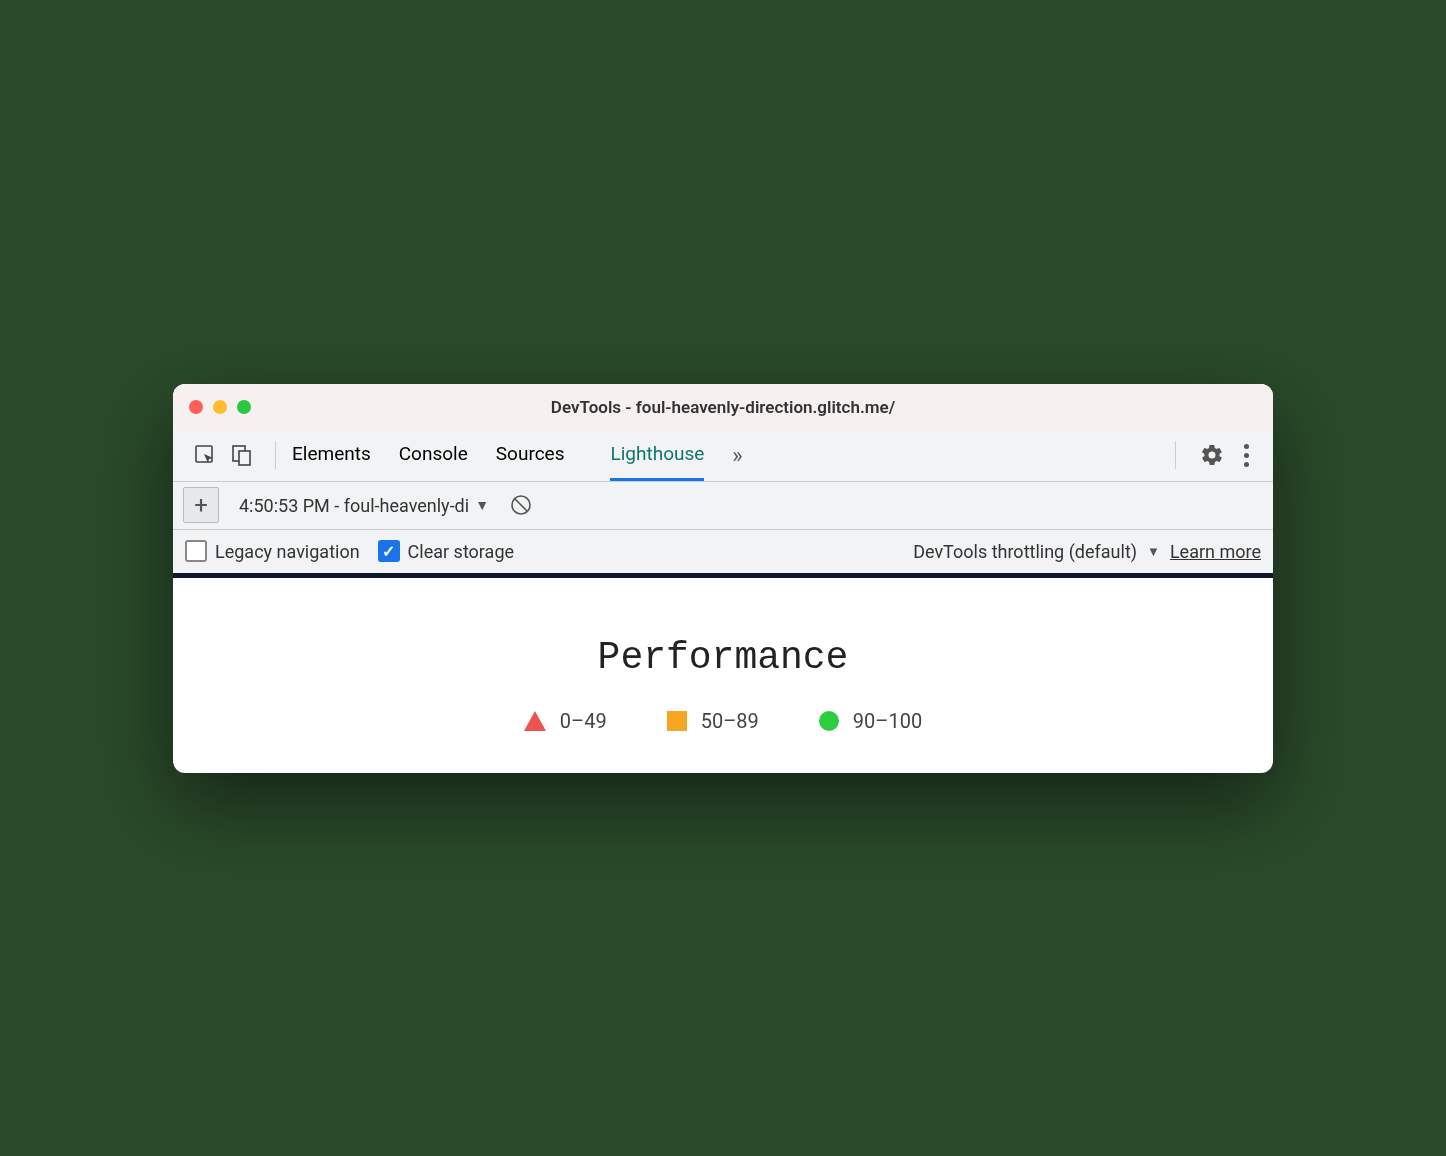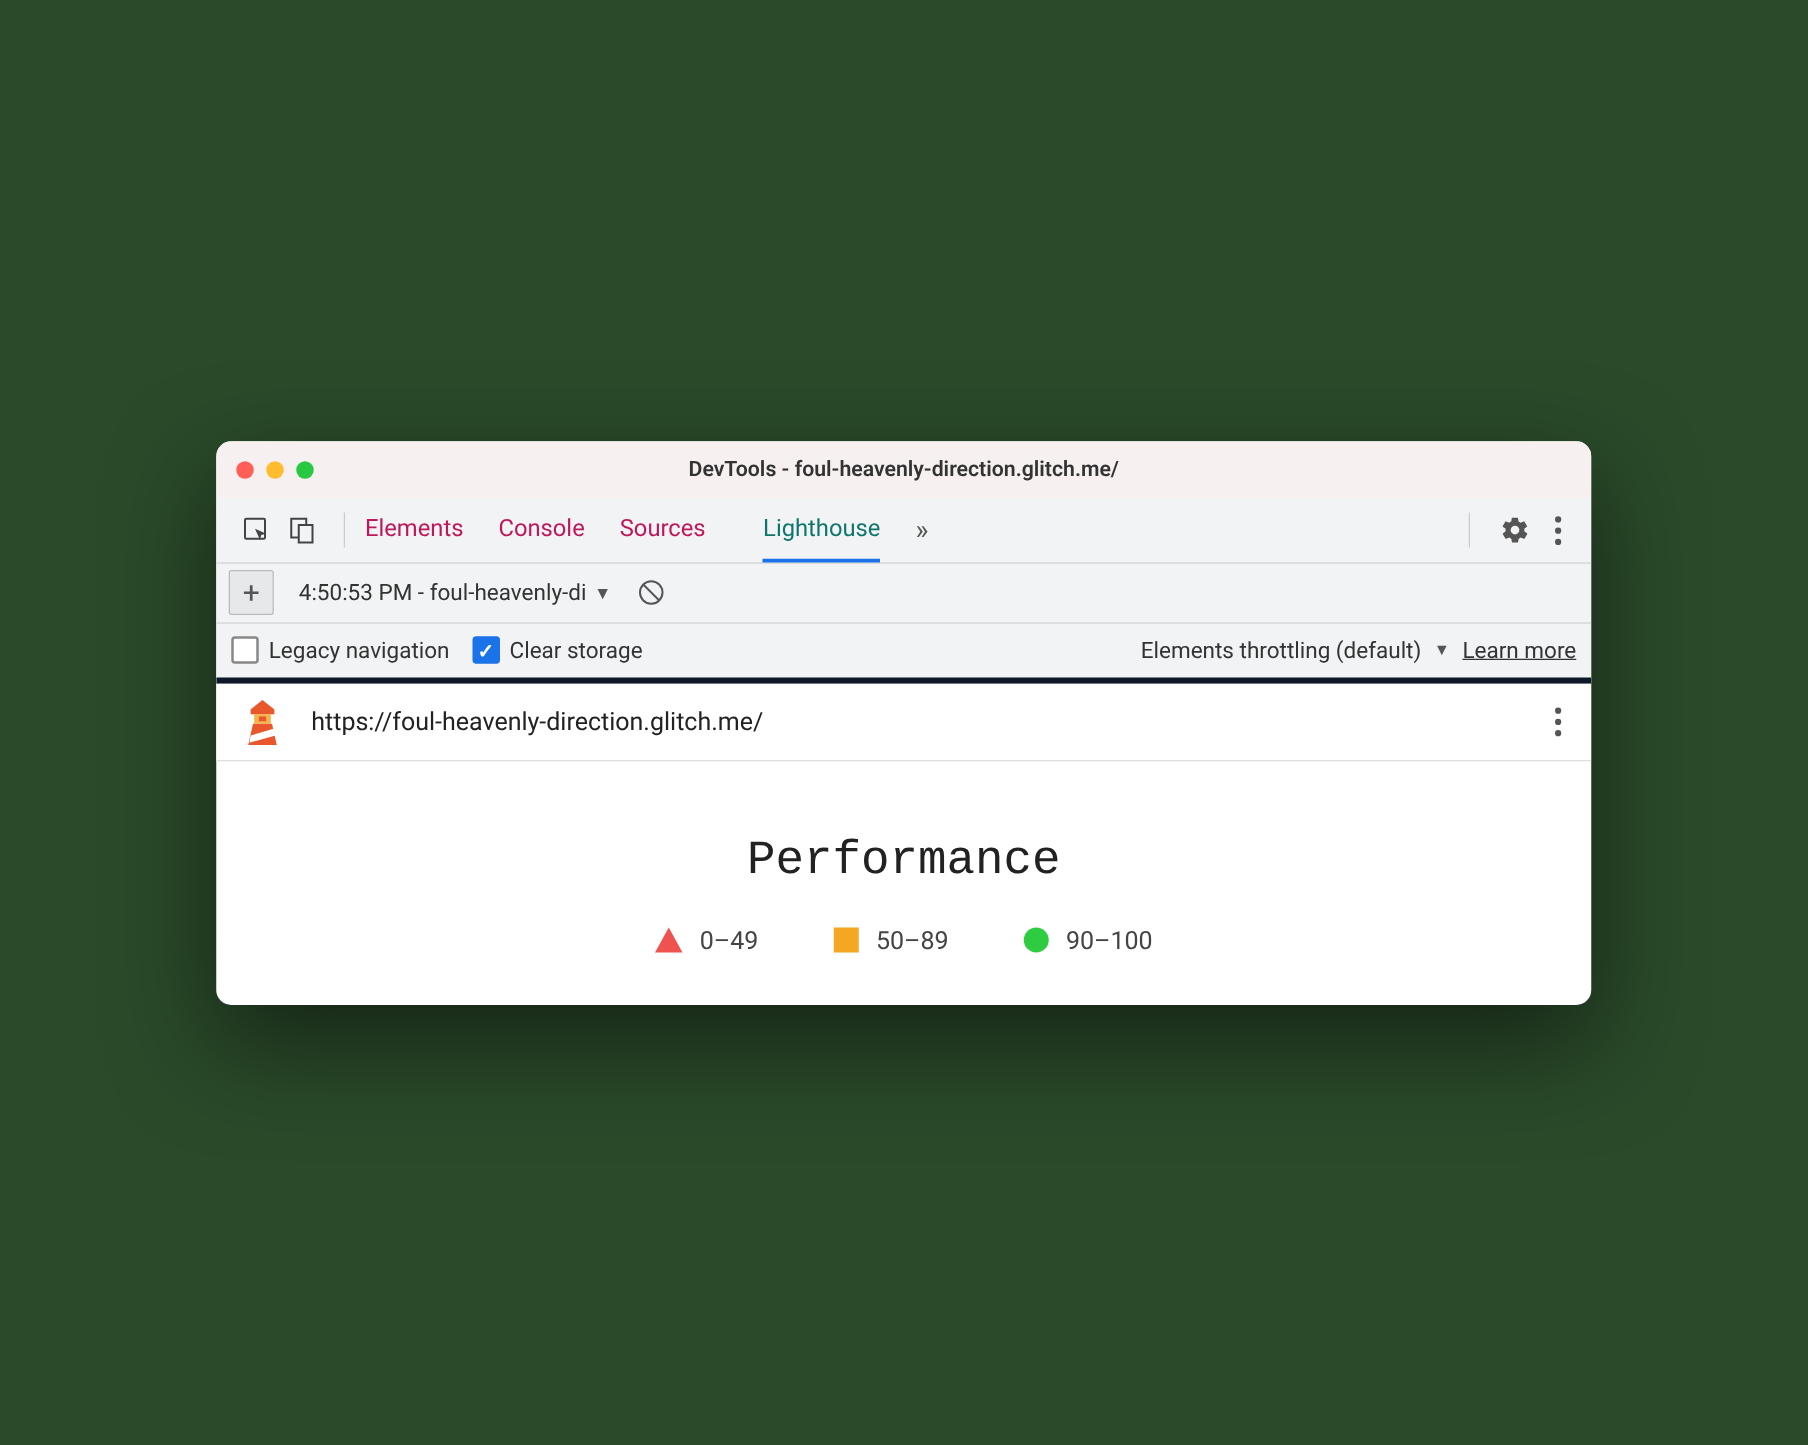--- a/index.html
+++ b/index.html
@@ -43,21 +43,21 @@
     background: #f1f3f4;
     border-bottom: 1px solid #ccc;
     display: flex;
     align-items: center;
     height: 52px;
     padding: 0 8px;
   }
   .devtools-icons { display: flex; align-items: center; gap: 12px; padding: 0 12px; }
   .tabs-sep { width: 1px; height: 28px; background: #ccc; margin: 0 10px; }
   .tab-list { display: flex; align-items: center; height: 100%; gap: 28px; flex: 1; padding-left: 6px;}
-  .tab-item { font-size: 19px; color: #be185d; cursor: pointer; height: 100%; display: flex; align-items: center; border-bottom: 3px solid transparent; }
+  .tab-item { font-size: 19px; color: #000000; cursor: pointer; height: 100%; display: flex; align-items: center; border-bottom: 3px solid transparent; }
   .tab-item.active { color: #0f766e; border-bottom-color: #1a73e8; margin-left: 18px; }
   .tab-right { display: flex; align-items: center; gap: 14px; padding-right: 10px;}
   .icon-svg { width: 24px; height: 24px; fill: none; stroke: #444; stroke-width: 1.6; }
   .icon-btn { cursor: pointer; display: flex; align-items: center; justify-content: center; }
   .toolbar {
     background: #f1f3f4;
     border-bottom: 1px solid #ccc;
     height: 48px;
     display: flex;
     align-items: center;
@@ -218,41 +218,26 @@
   <div class="options-bar">
     <div class="checkbox-wrapper">
       <div class="chk"></div>
       <span>Legacy navigation</span>
     </div>
     <div class="checkbox-wrapper">
       <div class="chk checked"></div>
       <span>Clear storage</span>
     </div>
     <div class="throttle-select">
-      <span>Elements throttling (default)</span>
+      <span>DevTools throttling (default)</span>
       <span class="caret">▼</span>
       <span class="learn-more">Learn more</span>
     </div>
   </div>
 
-  <div class="url-row">
-    <svg class="lighthouse-icon" viewBox="0 0 40 40">
-      <polygon points="20,2 30,10 30,14 10,14 10,10" fill="#e8582c"></polygon>
-      <rect x="13" y="14" width="14" height="8" fill="#f7b24a"></rect>
-      <rect x="17" y="16" width="6" height="4" fill="#e8582c"></rect>
-      <polygon points="12,22 28,22 32,40 8,40" fill="#e8582c"></polygon>
-      <polygon points="10,32 30,26 31,32 9,38" fill="#fff"></polygon>
-    </svg>
-    <div class="url-text">https://foul-heavenly-direction.glitch.me/</div>
-    <div class="kebab">
-        <span></span>
-        <span></span>
-        <span></span>
-      </div>
-  </div>
 
   <div class="gauge-area">
     <div class="perf-title">Performance</div>
     <div class="legend">
       <div class="legend-item">
         <div class="legend-tri"></div>
         <span>0–49</span>
       </div>
       <div class="legend-item">
         <div class="legend-sq"></div>

